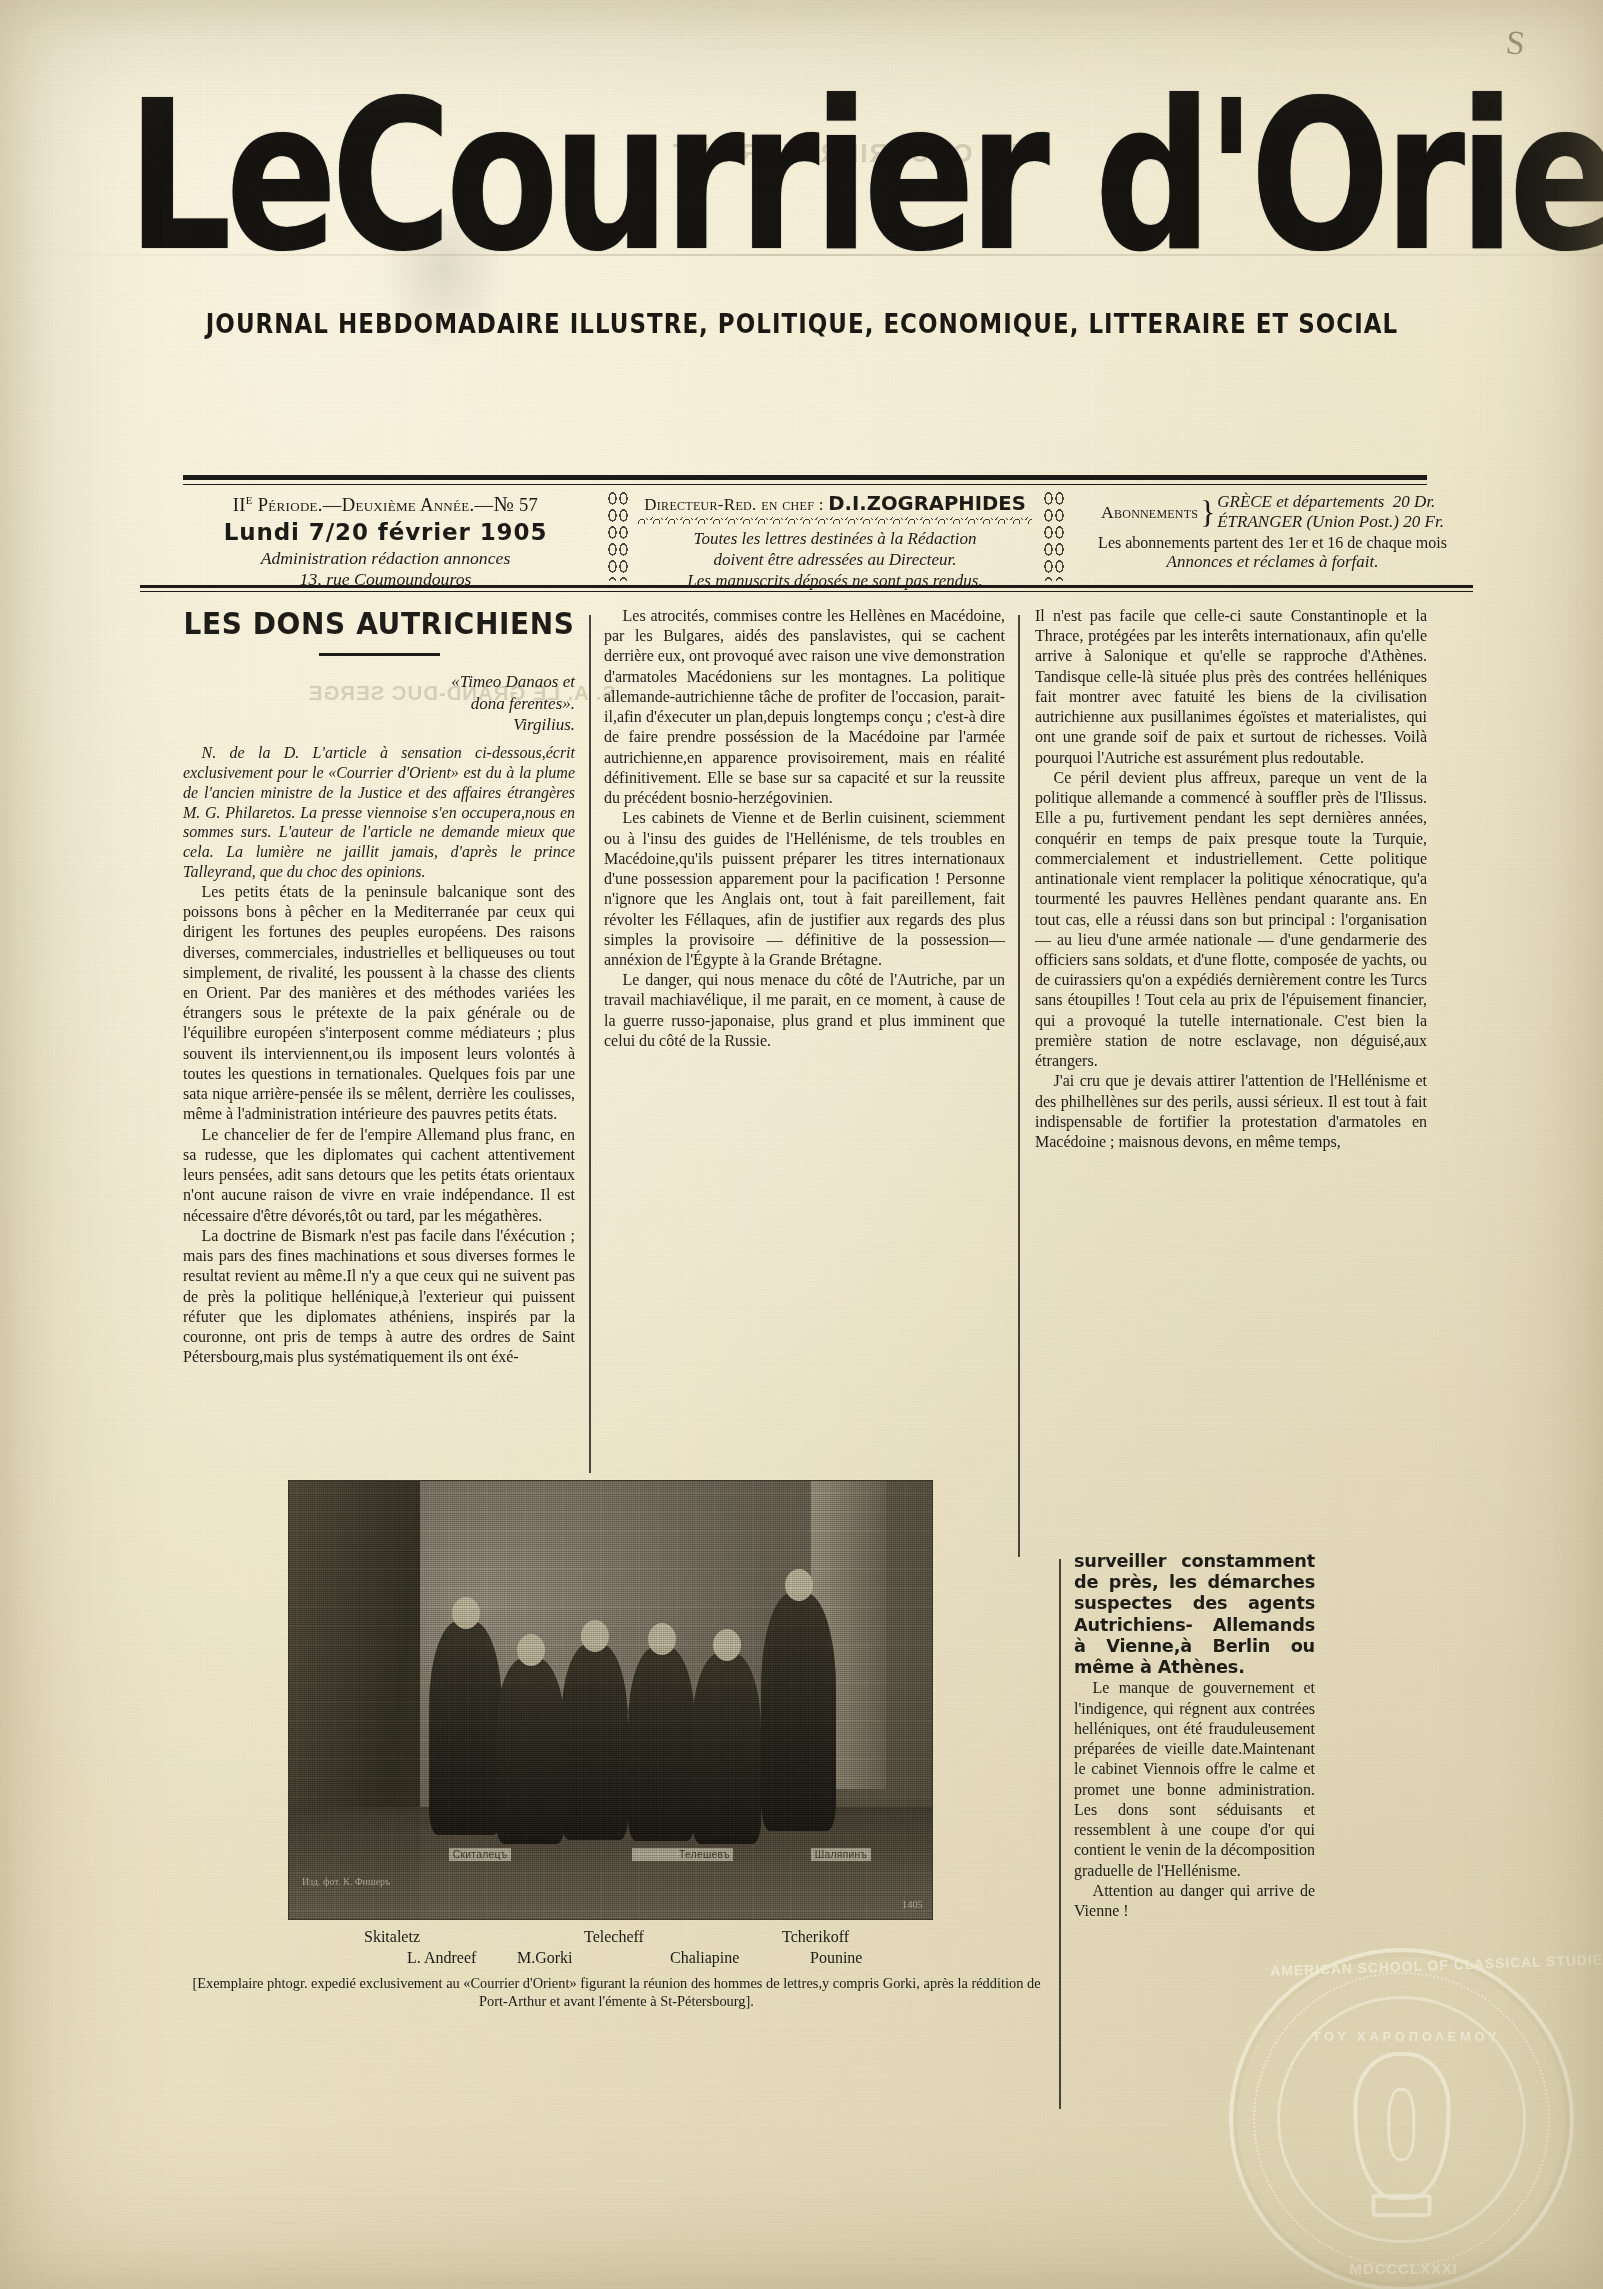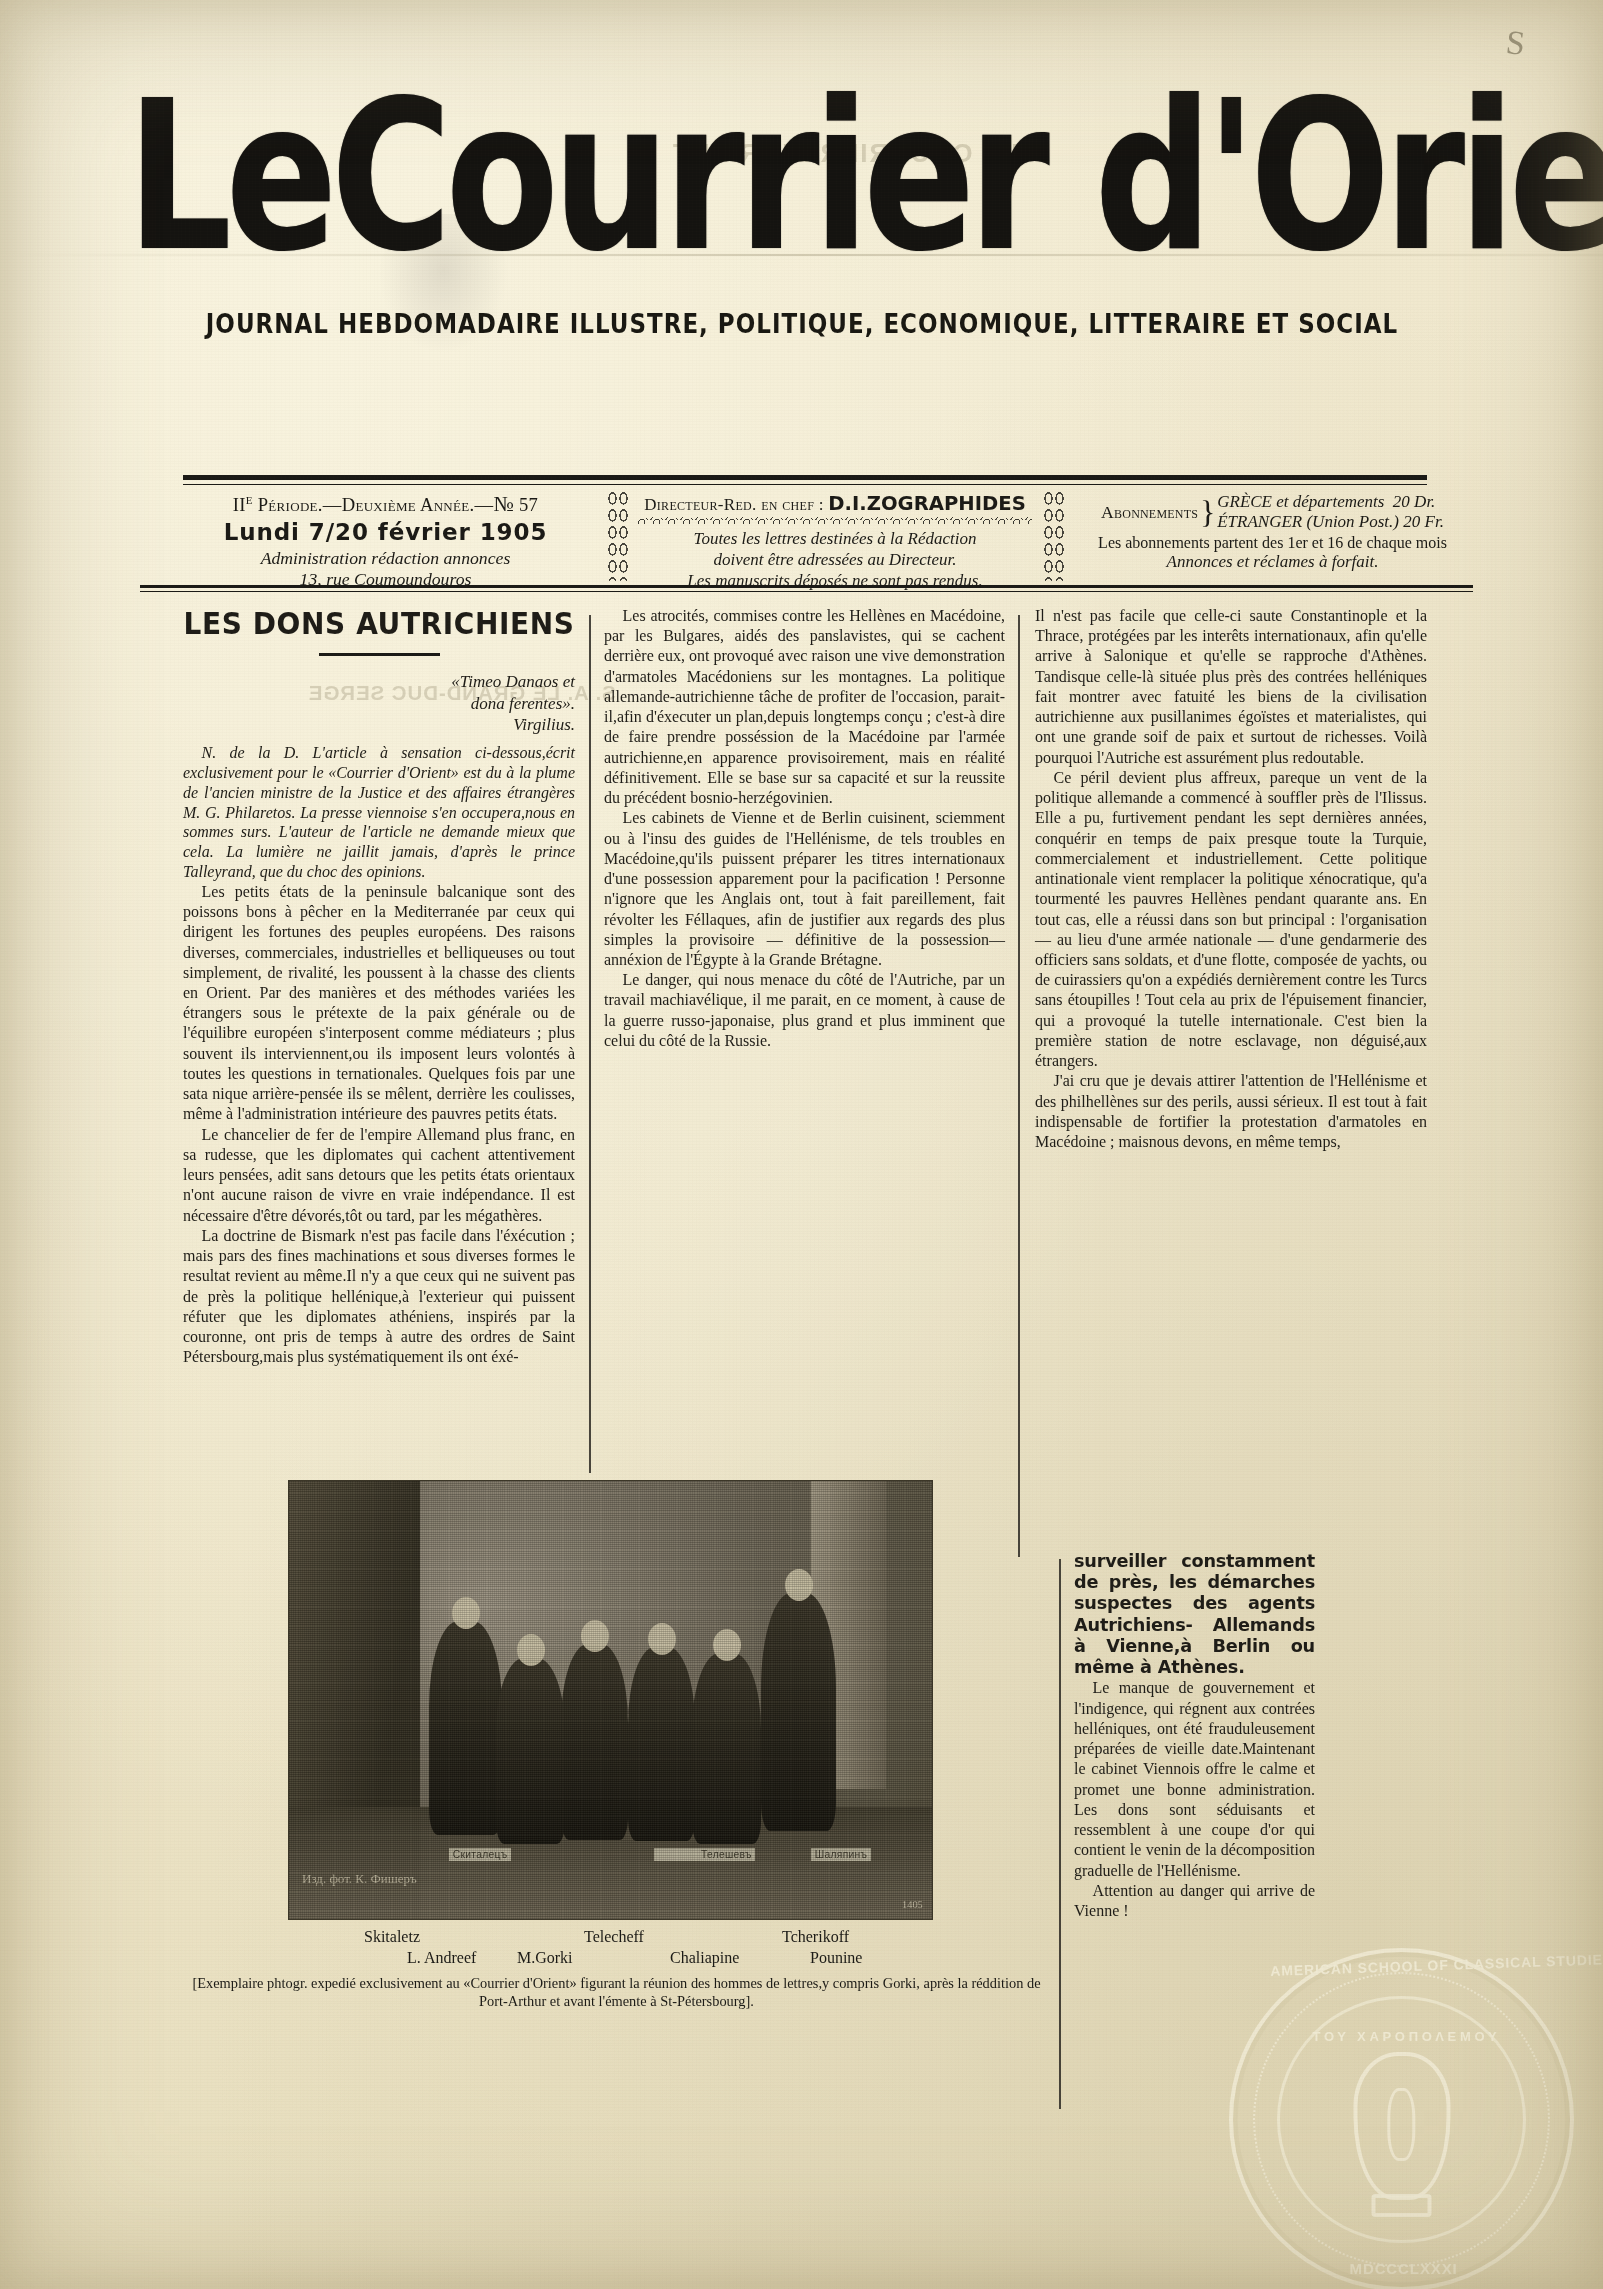--- a/index.html
+++ b/index.html
@@ -160,21 +160,21 @@
     background:linear-gradient(0deg,#6d6553,#3f3a2b);opacity:.9;}
   .ph-table{position:absolute;left:252px;top:233px;width:158px;height:84px;border-radius:50%/30%;
     background:radial-gradient(ellipse at 40% 30%,#cfc7ad,#8a8269);opacity:.92;}
   .fig{position:absolute;background:linear-gradient(180deg,#3a3527,#17150e);border-radius:40% 40% 12% 12%;}
   .fig .head{position:absolute;left:50%;top:-24px;transform:translateX(-50%);
     width:28px;height:32px;border-radius:50%;background:#c9c0a4;opacity:.92;}
   .ph-lbl{position:absolute;bottom:58px;font-family:"Liberation Sans",sans-serif;
     font-size:10.3px;color:#efe9d2;background:rgba(228,221,195,.65);color:#3b3729;
     padding:0.9px 3.7px;letter-spacing:0.3px;white-space:nowrap;}
   .ph-sign{position:absolute;left:13px;bottom:32px;font-family:"Liberation Serif",serif;
-    font-size:13px;color:#cdc5ab;opacity:.85;}
+    font-size:10px;color:#cdc5ab;opacity:.85;}
   .ph-num{position:absolute;right:9.3px;bottom:9.3px;font-size:10.3px;color:#ddd5bb;opacity:.8;}
 
   .names1{position:relative;left:105px;width:643px;margin-top:8.4px;height:20.5px;font-size:16px;}
   .names2{position:relative;left:105px;width:643px;height:20.5px;font-size:16px;}
   .names1 span,.names2 span{position:absolute;white-space:nowrap;}
   .photo-credit{width:867px;margin-top:5.6px;font-size:14.4px;line-height:1.22;text-align:center;}
 
   
   .seal{
     position:absolute;left:1229px;top:1948px;width:345px;height:343px;
@@ -335,21 +335,21 @@
         <div class="head"></div>
       </div>
       <div class="fig" style="left:403px;top:172px;width:69px;height:191px;">
         <div class="head"></div>
       </div>
       <div class="fig" style="left:472px;top:112px;width:75px;height:238px;">
         <div class="head"></div>
       </div>
 
       <div class="ph-lbl" style="left:160px;">Скиталецъ</div>
-      <div class="ph-lbl" style="left:365px;padding-left:47px;">Телешевъ</div>
+      <div class="ph-lbl" style="left:343px;padding-left:47px;">Телешевъ</div>
       <div class="ph-lbl" style="left:522px;">Шаляпинъ</div>
 
       <div class="ph-sign">Изд. фот. К. Фишеръ</div>
       <div class="ph-num">1405</div>
       <div class="ph-halftone"></div>
     </div>
 
     <div class="names1">
       <span style="left:76px;">Skitaletz</span>
       <span style="left:296px;">Telecheff</span>

